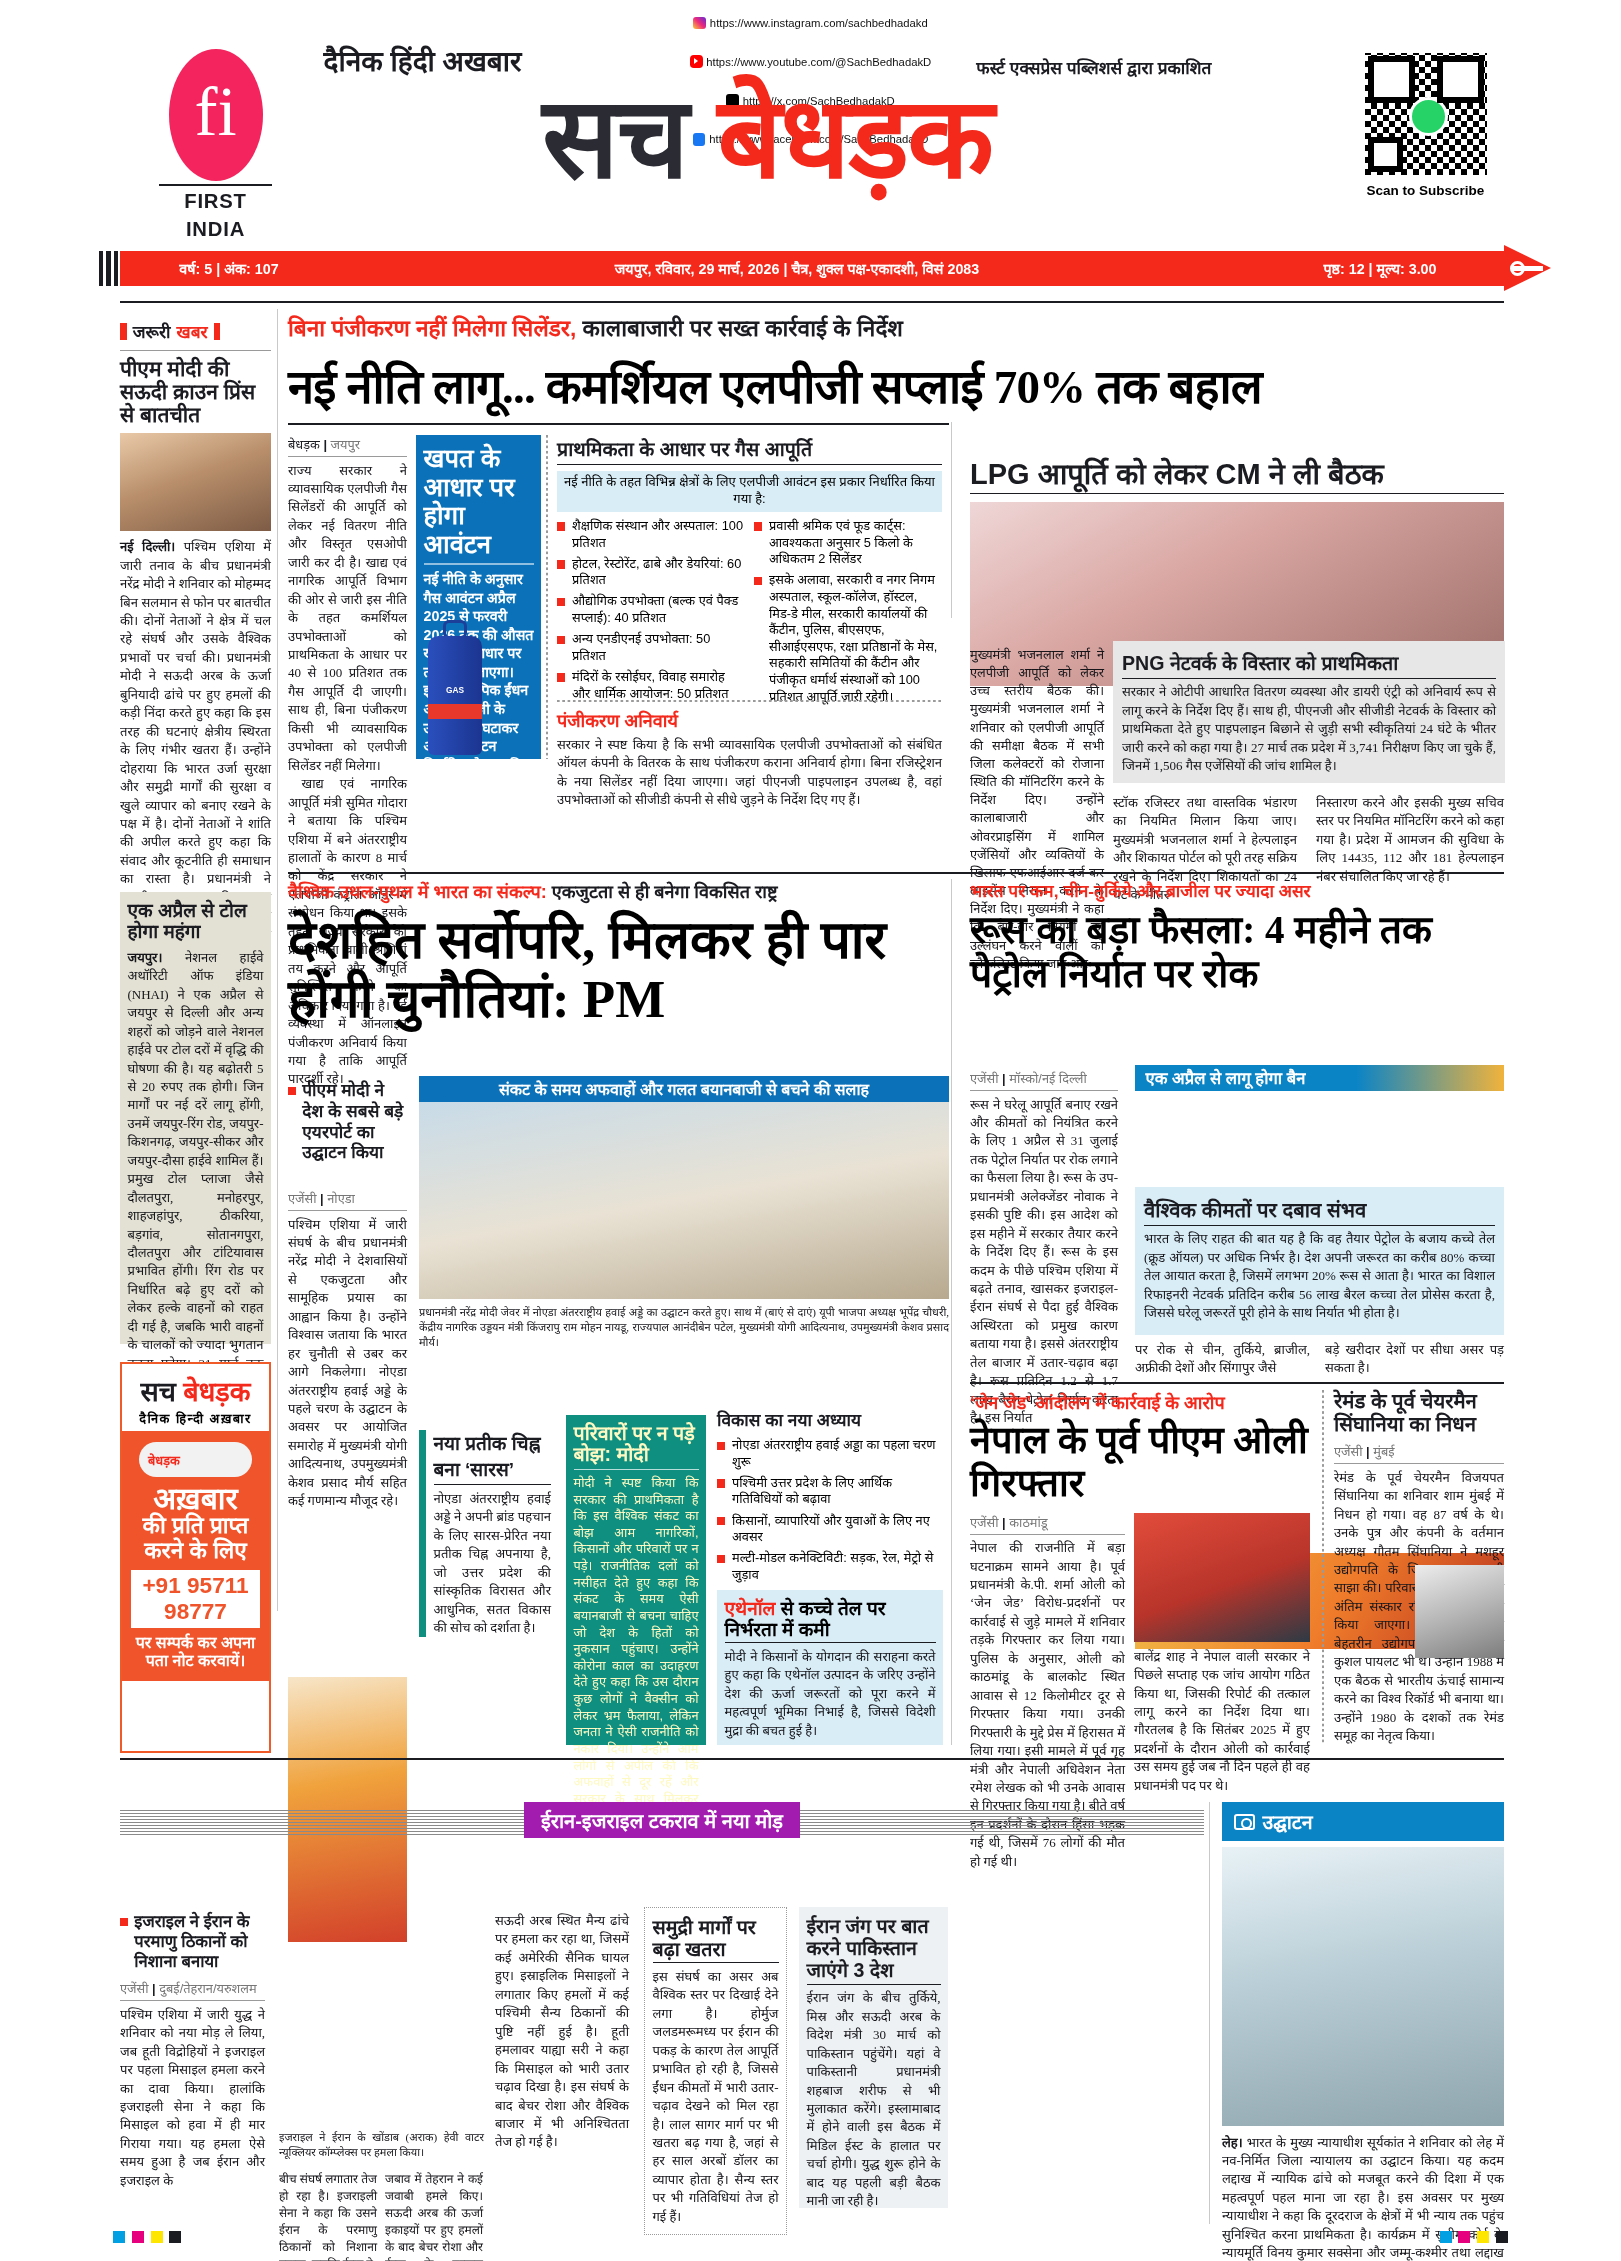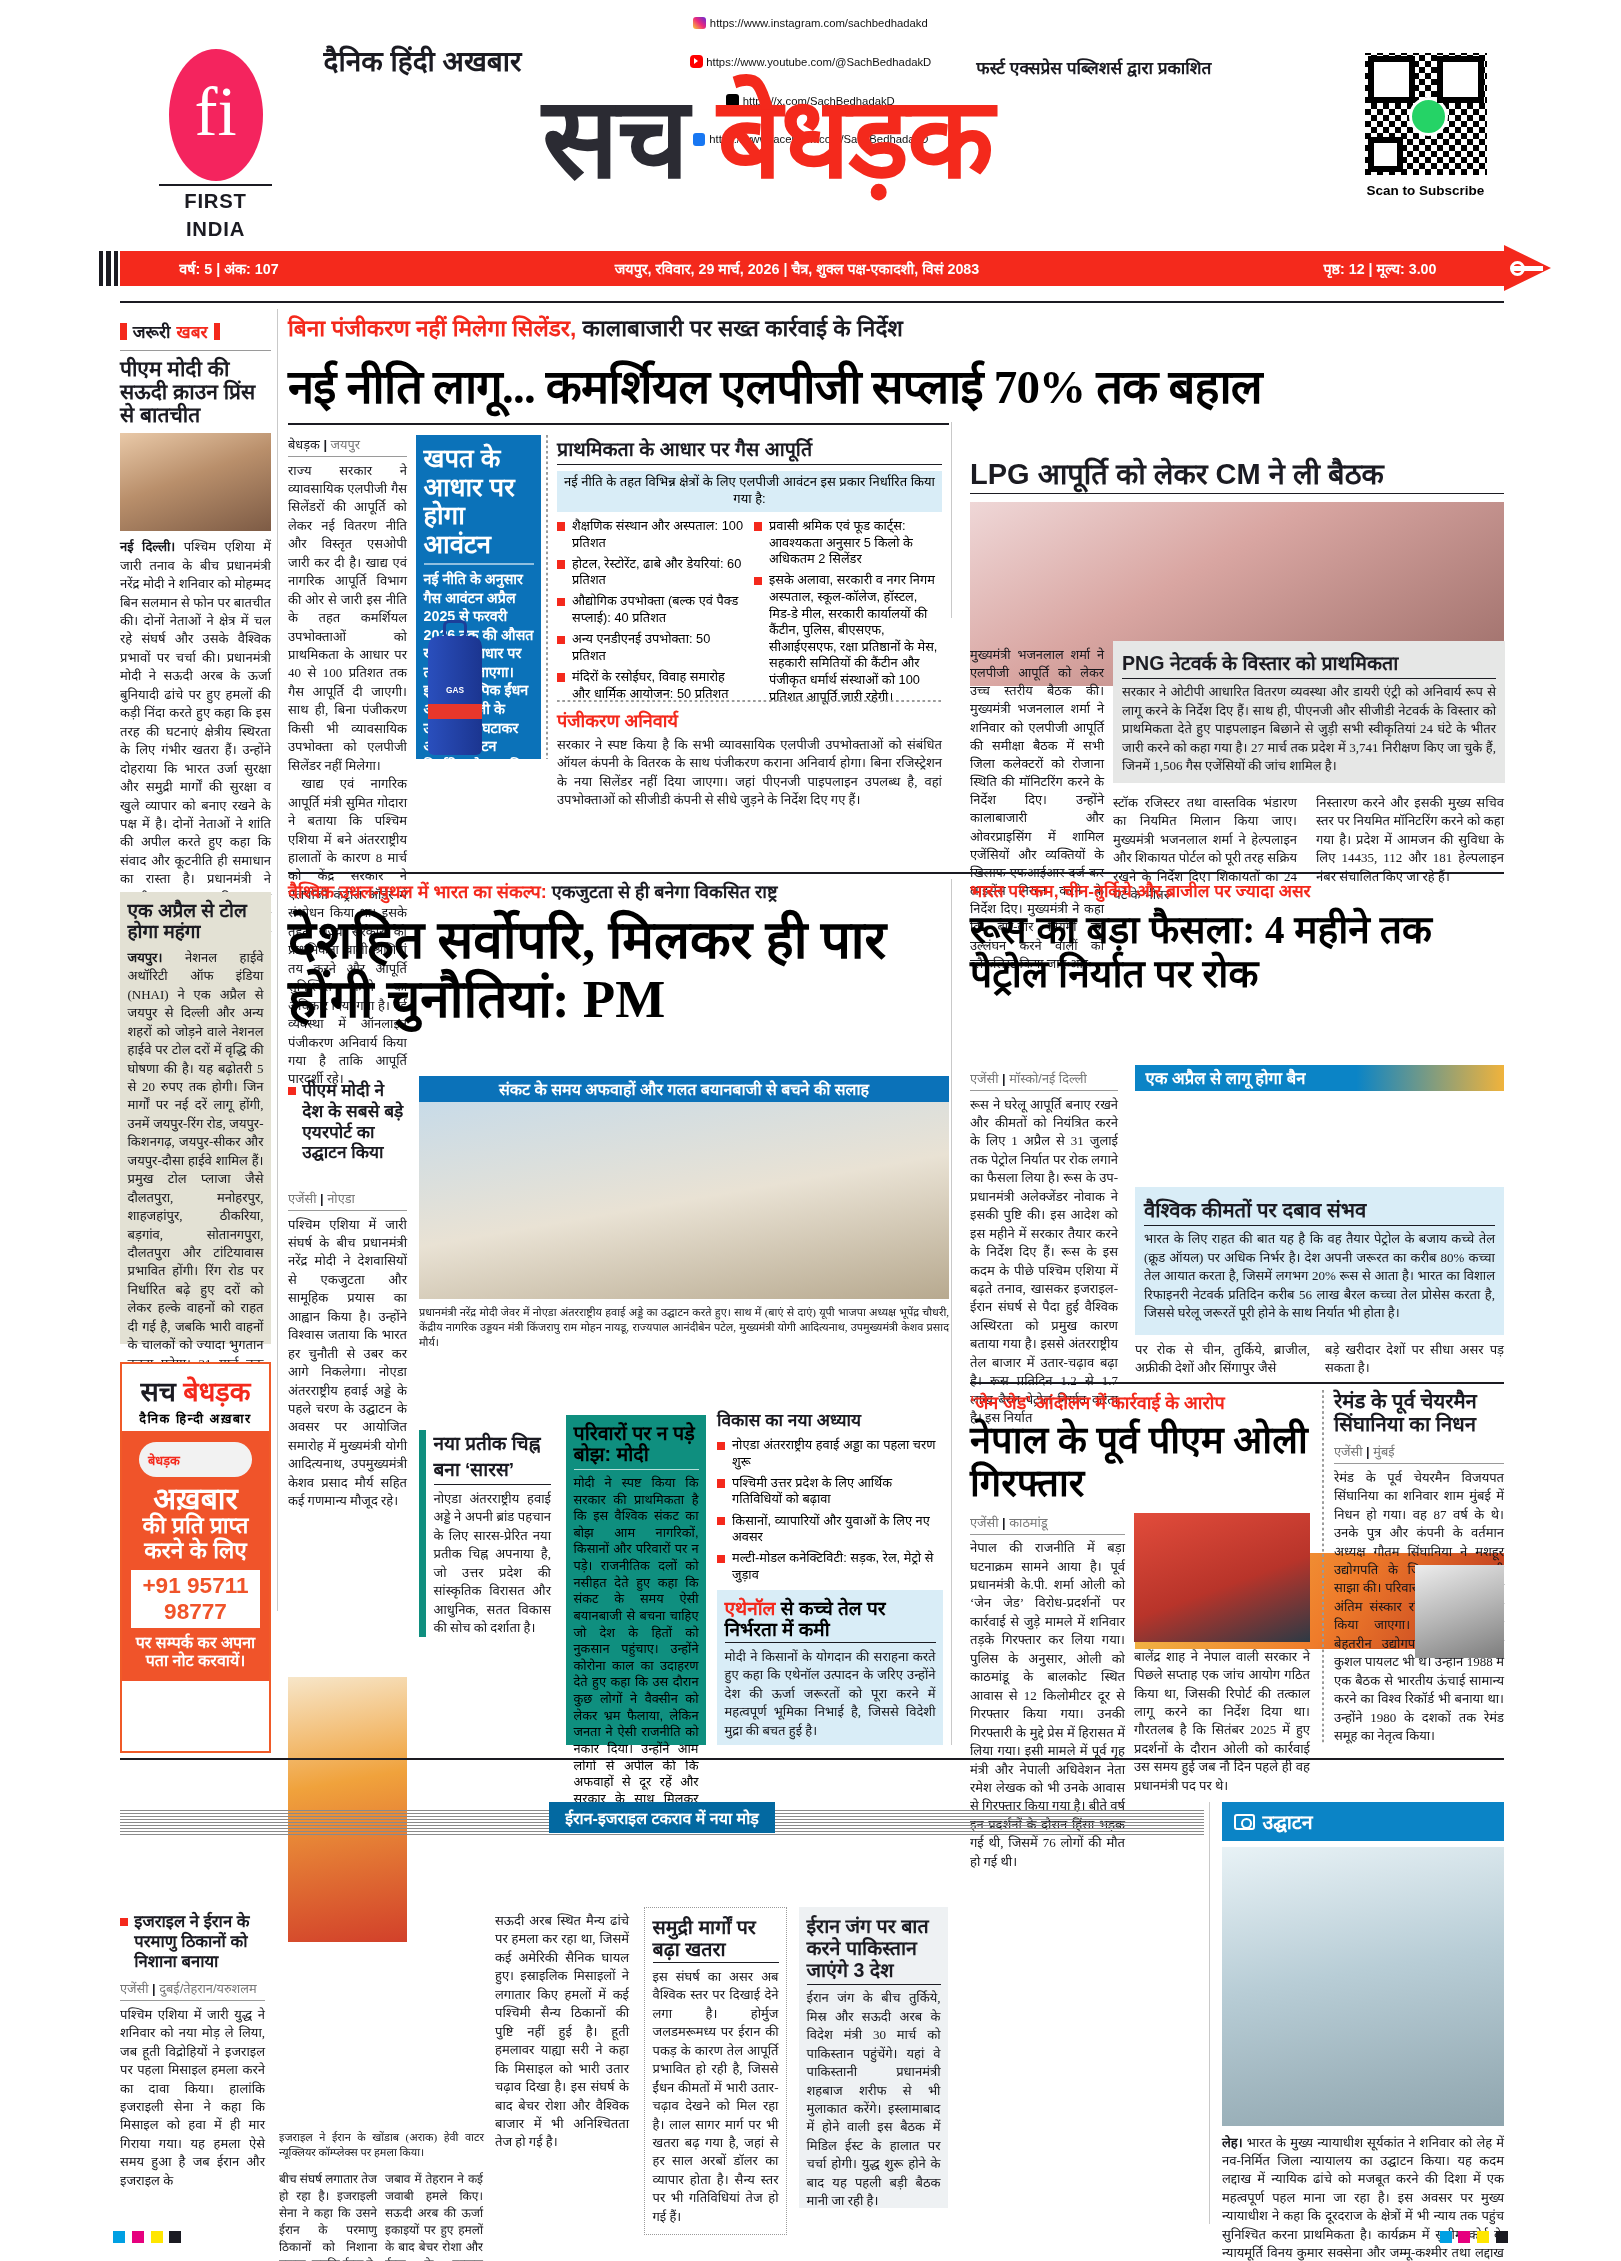--- a/index.html
+++ b/index.html
@@ -88,28 +88,28 @@
   .photo.gradH{background:linear-gradient(160deg,#ededed,#b7b7b7 50%,#7d7d7d);}
 
   .capbar{font-family:"Liberation Serif",serif;font-size:11px;line-height:1.35;color:#15151a;text-align:justify;}
 
   
   .bluebox{background:#0b72b9;color:#fff;}
   .bluebox h3{font-family:"Liberation Sans",sans-serif;font-weight:bold;font-size:25.6px;line-height:1.12;}
   .bluebox p{font-family:"Liberation Sans",sans-serif;font-weight:bold;font-size:14.3px;line-height:1.3;}
   .lightbox{background:#eef1f3;}
   .cyanbox{background:#d9edf7;}
-  .greenbox{background:#0f8f7f;color:#000000;}
+  .greenbox{background:#0f8f7f;color:#fef9c3;}
   .graybox{background:#e6e7e6;}
   .beigebox{background:#e3e1d4;}
 
   .bullet-list li{list-style:none;font-family:"Liberation Sans",sans-serif;font-size:12.8px;line-height:1.3;padding-left:15px;position:relative;margin-bottom:4.5px;}
   .bullet-list li:before{content:"";position:absolute;left:0;top:4.5px;width:8.3px;height:8.3px;background:#f4291c;}
 
-  .redbadge{background:#0369a1;color:#fff;font-family:"Liberation Sans",sans-serif;font-weight:bold;display:inline-block;padding:4.5px 16.6px;font-size:16px;}
+  .redbadge{background:#a21caf;color:#fff;font-family:"Liberation Sans",sans-serif;font-weight:bold;display:inline-block;padding:4.5px 16.6px;font-size:20px;}
   .bluebadge{background:#0b84c6;color:#fff;font-family:"Liberation Sans",sans-serif;font-weight:bold;font-size:19.6px;padding:6px 12px;display:flex;align-items:center;gap:7.5px;}
   .camicon{width:21px;height:16px;border:2.3px solid #fff;border-radius:3px;position:relative;flex:none;}
   .camicon:before{content:"";position:absolute;left:5.3px;top:2.3px;width:6.8px;height:6.8px;border:2.3px solid #fff;border-radius:50%;}
 
   .hatch{background-image:repeating-linear-gradient(0deg,#8a8a8a 0 0.8px,transparent 0.8px 3px);}
   .ad-box{border:2.3px solid #f05a28;background:#fff;text-align:center;}
   .ad-top{padding:7.5px 0 4.5px;}
   .ad-title{font-family:"Liberation Sans",sans-serif;font-weight:bold;font-size:27px;}
   .ad-title .k{color:#1b1b22;} .ad-title .r{color:#f4291c;}
   .ad-sub{font-family:"Liberation Sans",sans-serif;font-weight:bold;font-size:12.8px;letter-spacing:1.5px;}

